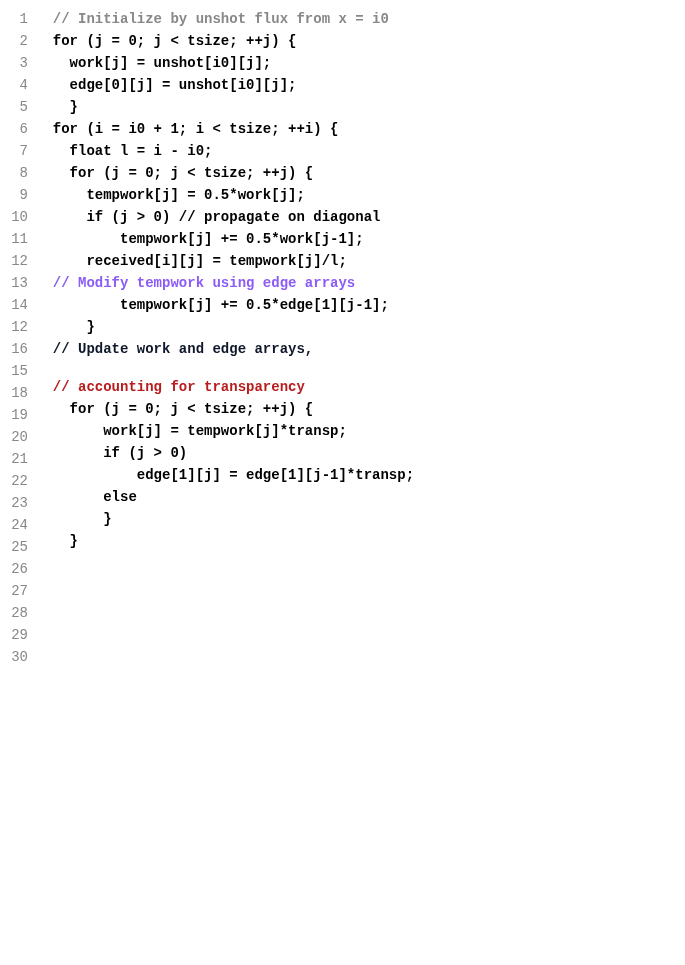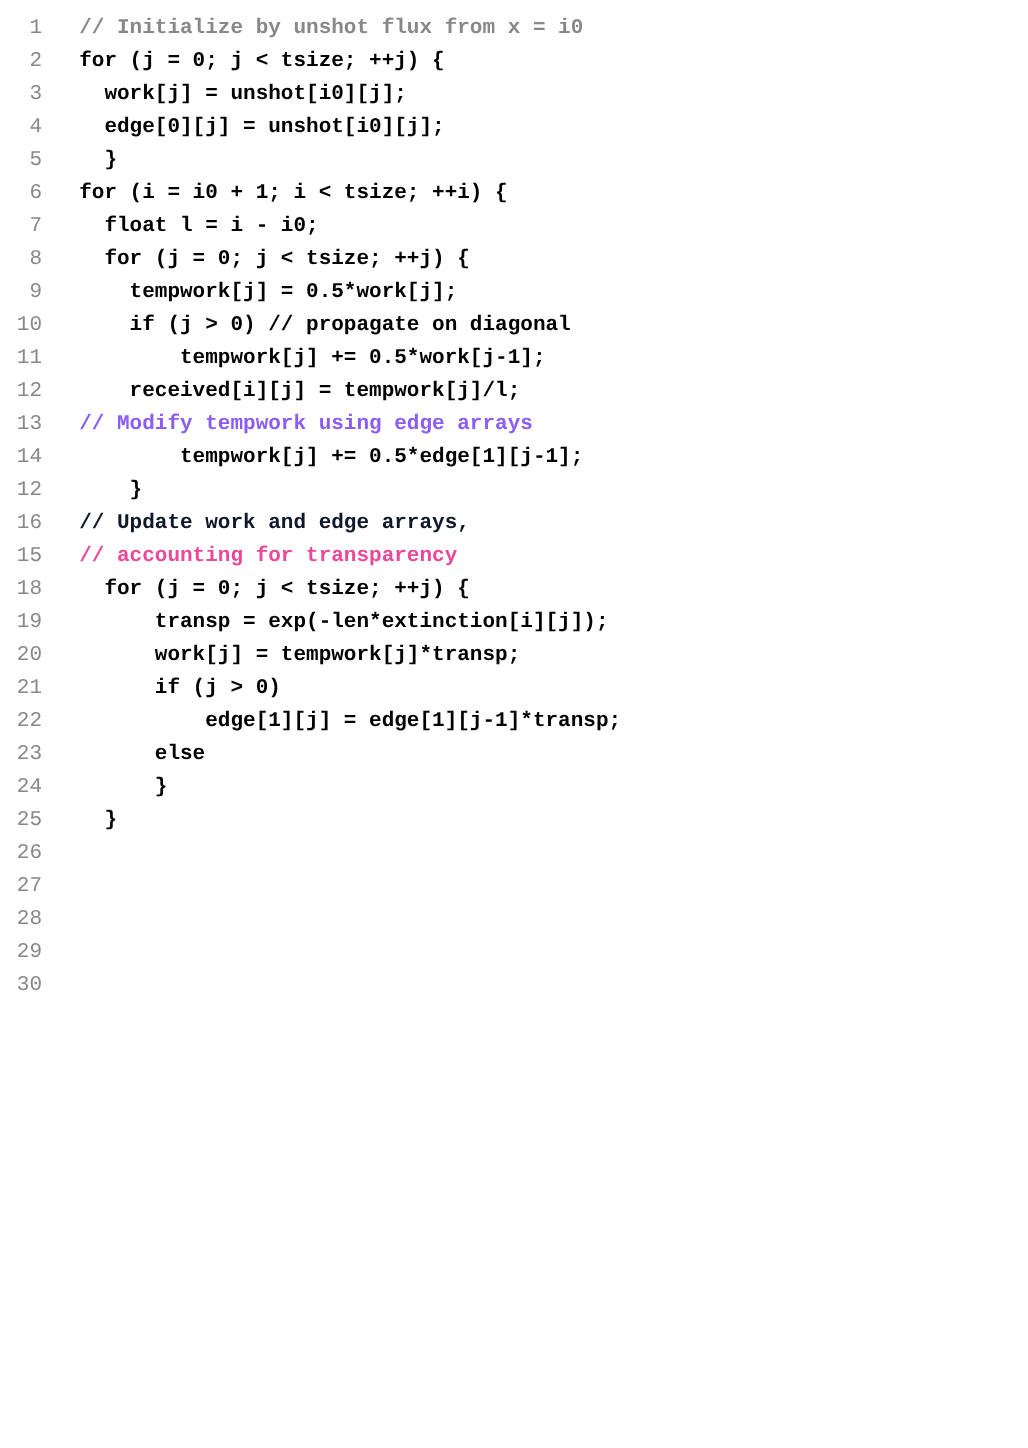--- a/index.html
+++ b/index.html
@@ -101,23 +101,22 @@
       <span class="code-line">    float l = i - i0;</span>
       <span class="code-line">    for (j = 0; j &lt; tsize; ++j) {</span>
       <span class="code-line">      tempwork[j] = 0.5*work[j];</span>
       <span class="code-line">      if (j &gt; 0) // propagate on diagonal</span>
       <span class="code-line">          tempwork[j] += 0.5*work[j-1];</span>
       <span class="code-line">      received[i][j] = tempwork[j]/l;</span>
       <span class="code-line" style="color: #8b5cf6;">  // Modify tempwork using edge arrays</span>
       <span class="code-line">          tempwork[j] += 0.5*edge[1][j-1];</span>
       <span class="code-line">      }</span>
       <span class="code-line" style="color: #0f172a;">  // Update work and edge arrays,</span>
-      <span class="code-line" style="color: #ec4899;">  // accounting for transparency</span>
+      <span class="code-line" style="color: #b91c1c; margin-top: 16px;">  // accounting for transparency</span>
       <span class="code-line">    for (j = 0; j &lt; tsize; ++j) {</span>
-      <span class="code-line">        transp = exp(-len*extinction[i][j]);</span>
       <span class="code-line">        work[j] = tempwork[j]*transp;</span>
       <span class="code-line">        if (j &gt; 0)</span>
       <span class="code-line">            edge[1][j] = edge[1][j-1]*transp;</span>
       <span class="code-line">        else</span>
       <span class="code-line">        }</span>
       <span class="code-line">    }</span>
     </div>
 </div>
 
 </body></html>

